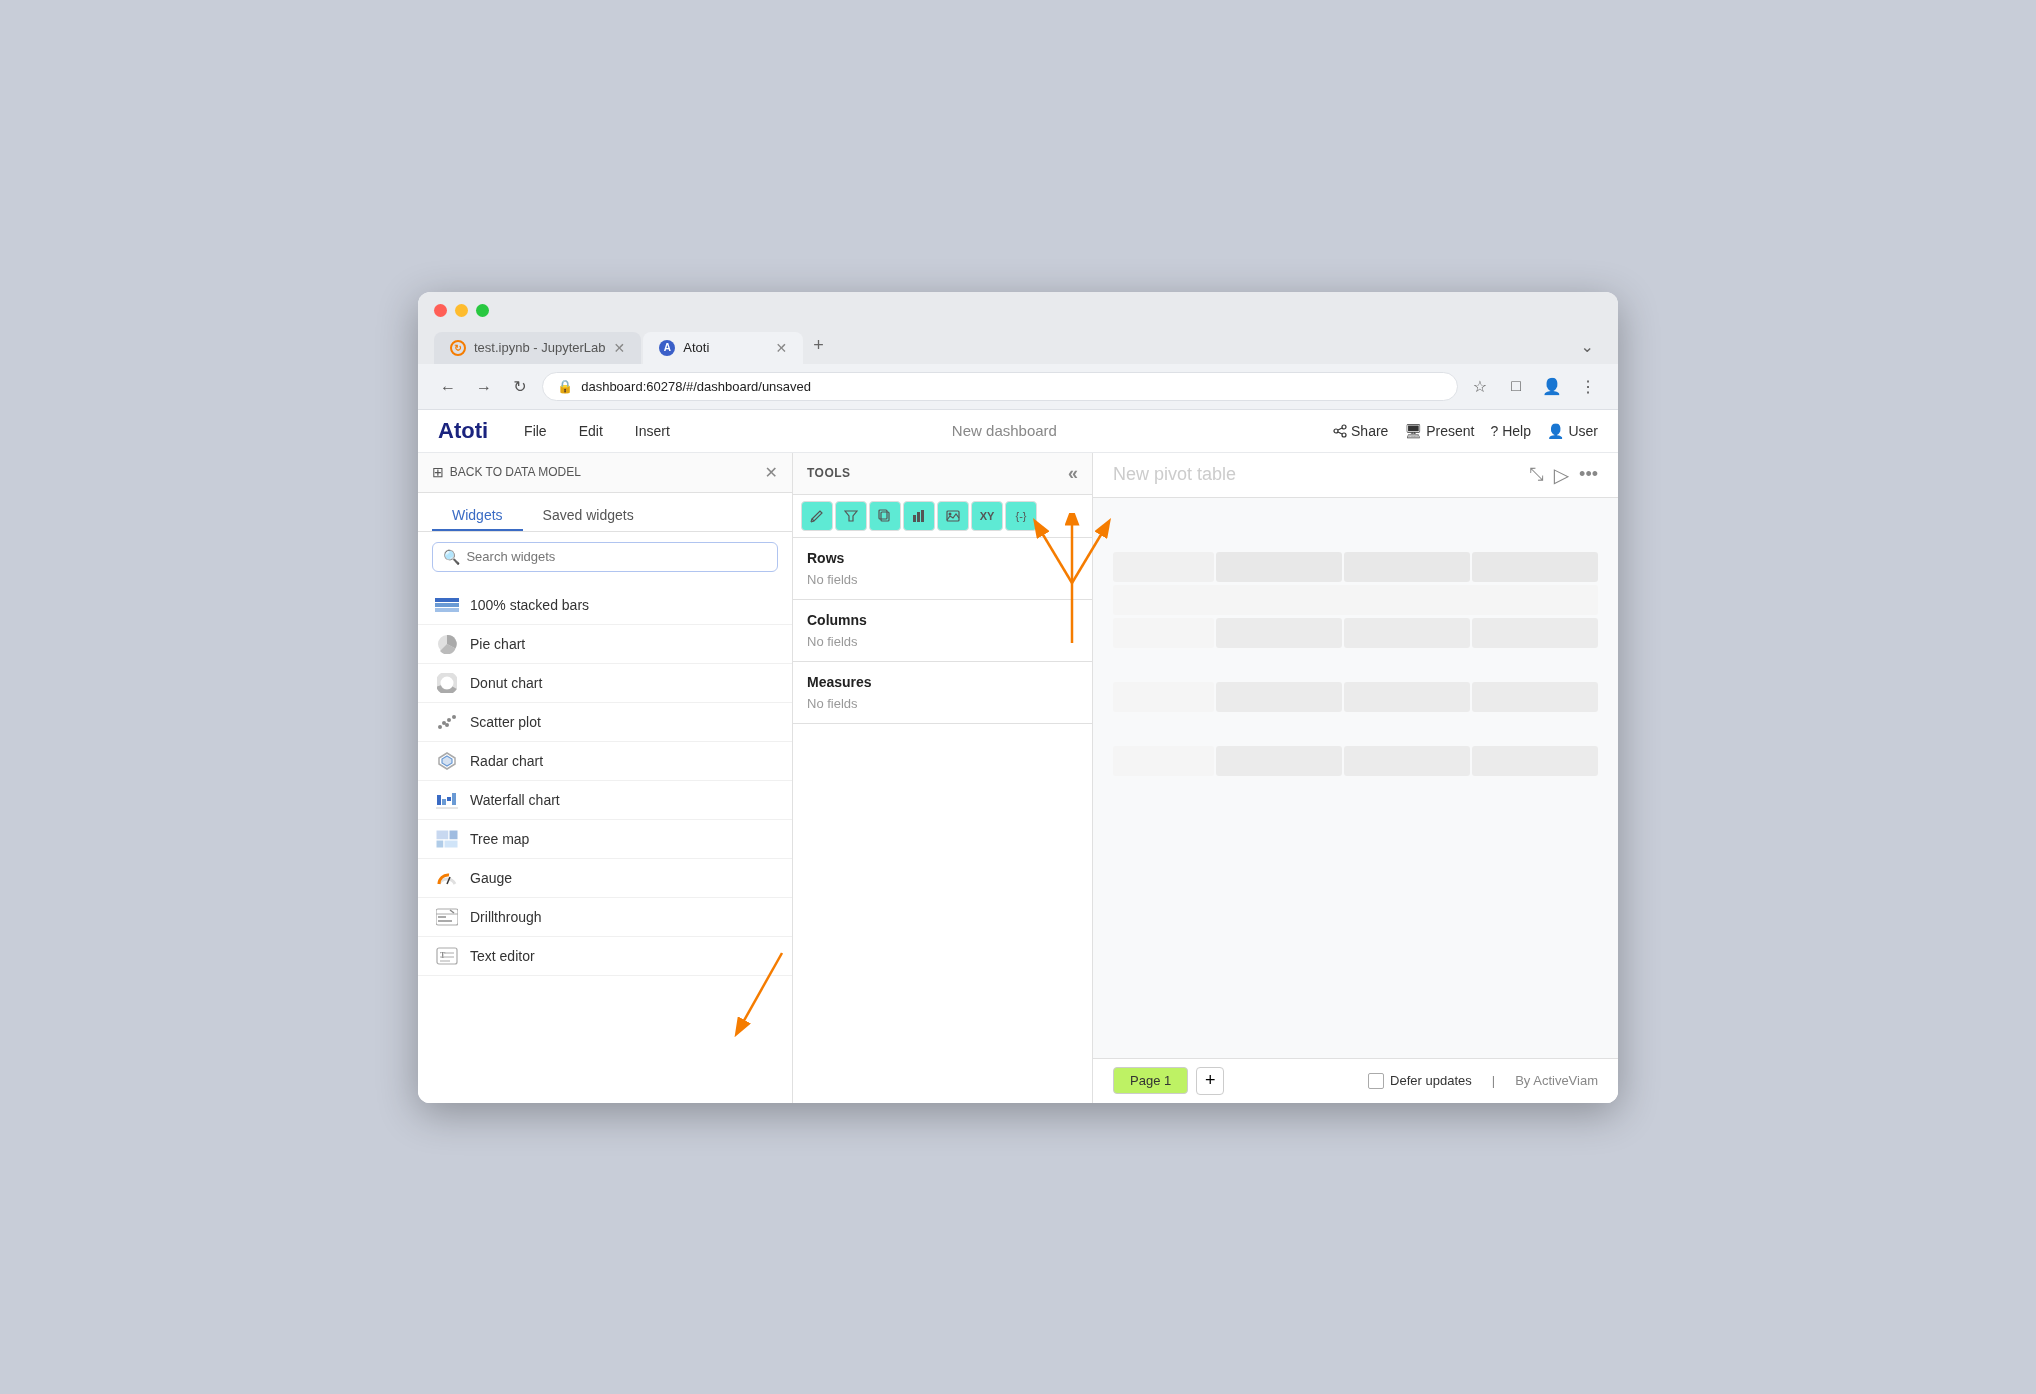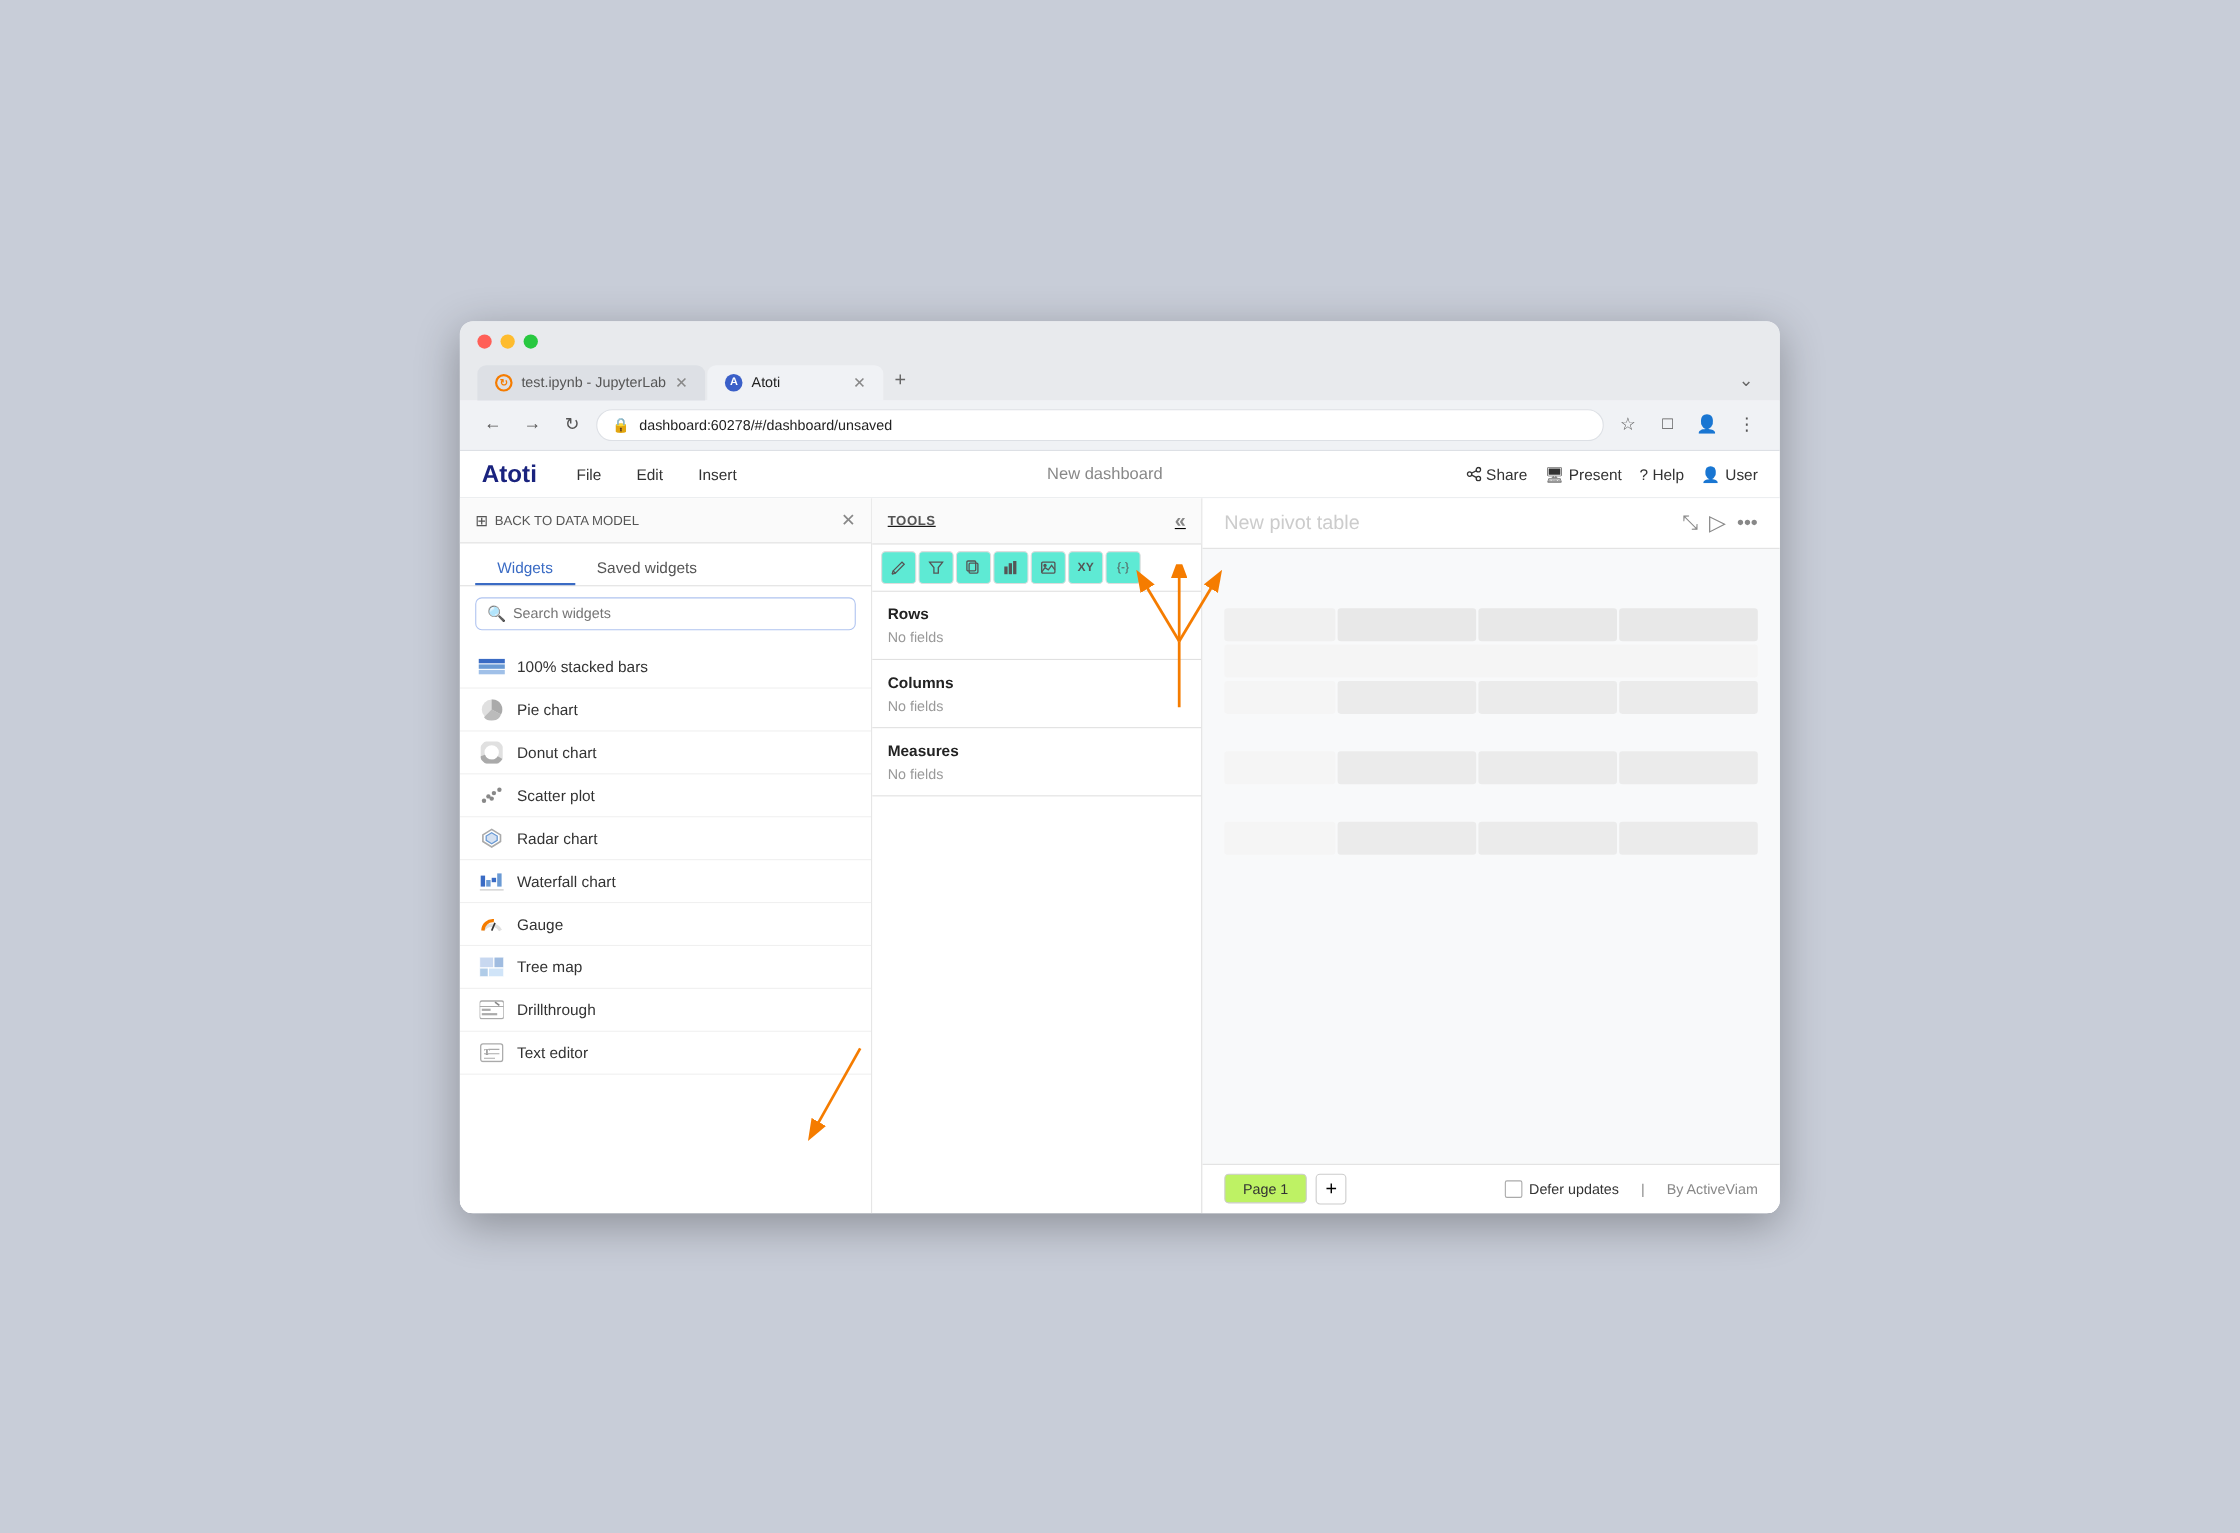--- a/index.html
+++ b/index.html
@@ -295,21 +295,20 @@
       flex-direction: column;
       background: white;
     }
     .tools-header {
       display: flex;
       align-items: center;
       justify-content: space-between;
       padding: 10px 14px;
       border-bottom: 1px solid #e0e0e0;
       background: #fafafa;
-      text-decoration: underline;
     }
     .tools-title {
       font-size: 12px;
       font-weight: 600;
       color: #555;
       letter-spacing: 0.5px;
     }
     .tools-toolbar {
       display: flex;
       align-items: center;
@@ -605,38 +604,38 @@
                 <line x1="0" y1="17" x2="22" y2="17" stroke="#ccc" stroke-width="1"></line>
               </svg>
             </div>
             <span class="widget-label">Waterfall chart</span>
           </div>
 
 
           <div class="widget-item">
             <div class="widget-icon">
               <svg width="22" height="18" viewBox="0 0 22 18">
-                <path d="M3,15 A9,9 0 0,1 19,15" fill="none" stroke="#e0e0e0" stroke-width="3"></path>
-                <path d="M3,15 A9,9 0 0,1 13,6" fill="none" stroke="#f57c00" stroke-width="3"></path>
-                <line x1="11" y1="15" x2="14" y2="8" stroke="#333" stroke-width="1.5"></line>
-              </svg>
-            </div>
-            <span class="widget-label">Gauge</span>
-          </div>
-
-          <div class="widget-item">
-            <div class="widget-icon">
-              <svg width="22" height="18" viewBox="0 0 22 18">
                 <rect x="0" y="0" width="13" height="10" fill="#c8d8f0" stroke="white" stroke-width="1"></rect>
                 <rect x="13" y="0" width="9" height="10" fill="#a0bce0" stroke="white" stroke-width="1"></rect>
                 <rect x="0" y="10" width="8" height="8" fill="#b0cce8" stroke="white" stroke-width="1"></rect>
                 <rect x="8" y="10" width="14" height="8" fill="#d0e4f8" stroke="white" stroke-width="1"></rect>
               </svg>
             </div>
             <span class="widget-label">Tree map</span>
+          </div>
+
+          <div class="widget-item">
+            <div class="widget-icon">
+              <svg width="22" height="18" viewBox="0 0 22 18">
+                <path d="M3,15 A9,9 0 0,1 19,15" fill="none" stroke="#e0e0e0" stroke-width="3"></path>
+                <path d="M3,15 A9,9 0 0,1 13,6" fill="none" stroke="#f57c00" stroke-width="3"></path>
+                <line x1="11" y1="15" x2="14" y2="8" stroke="#333" stroke-width="1.5"></line>
+              </svg>
+            </div>
+            <span class="widget-label">Gauge</span>
           </div>
 
 
           <div class="widget-item">
             <div class="widget-icon">
               <svg width="22" height="18" viewBox="0 0 22 18">
                 <rect x="0" y="1" width="22" height="16" fill="none" stroke="#aaa" stroke-width="1.2" rx="2"></rect>
                 <line x1="0" y1="6" x2="22" y2="6" stroke="#aaa" stroke-width="1"></line>
                 <rect x="2" y="8" width="8" height="2" fill="#aaa"></rect>
                 <rect x="2" y="12" width="14" height="2" fill="#aaa"></rect>

